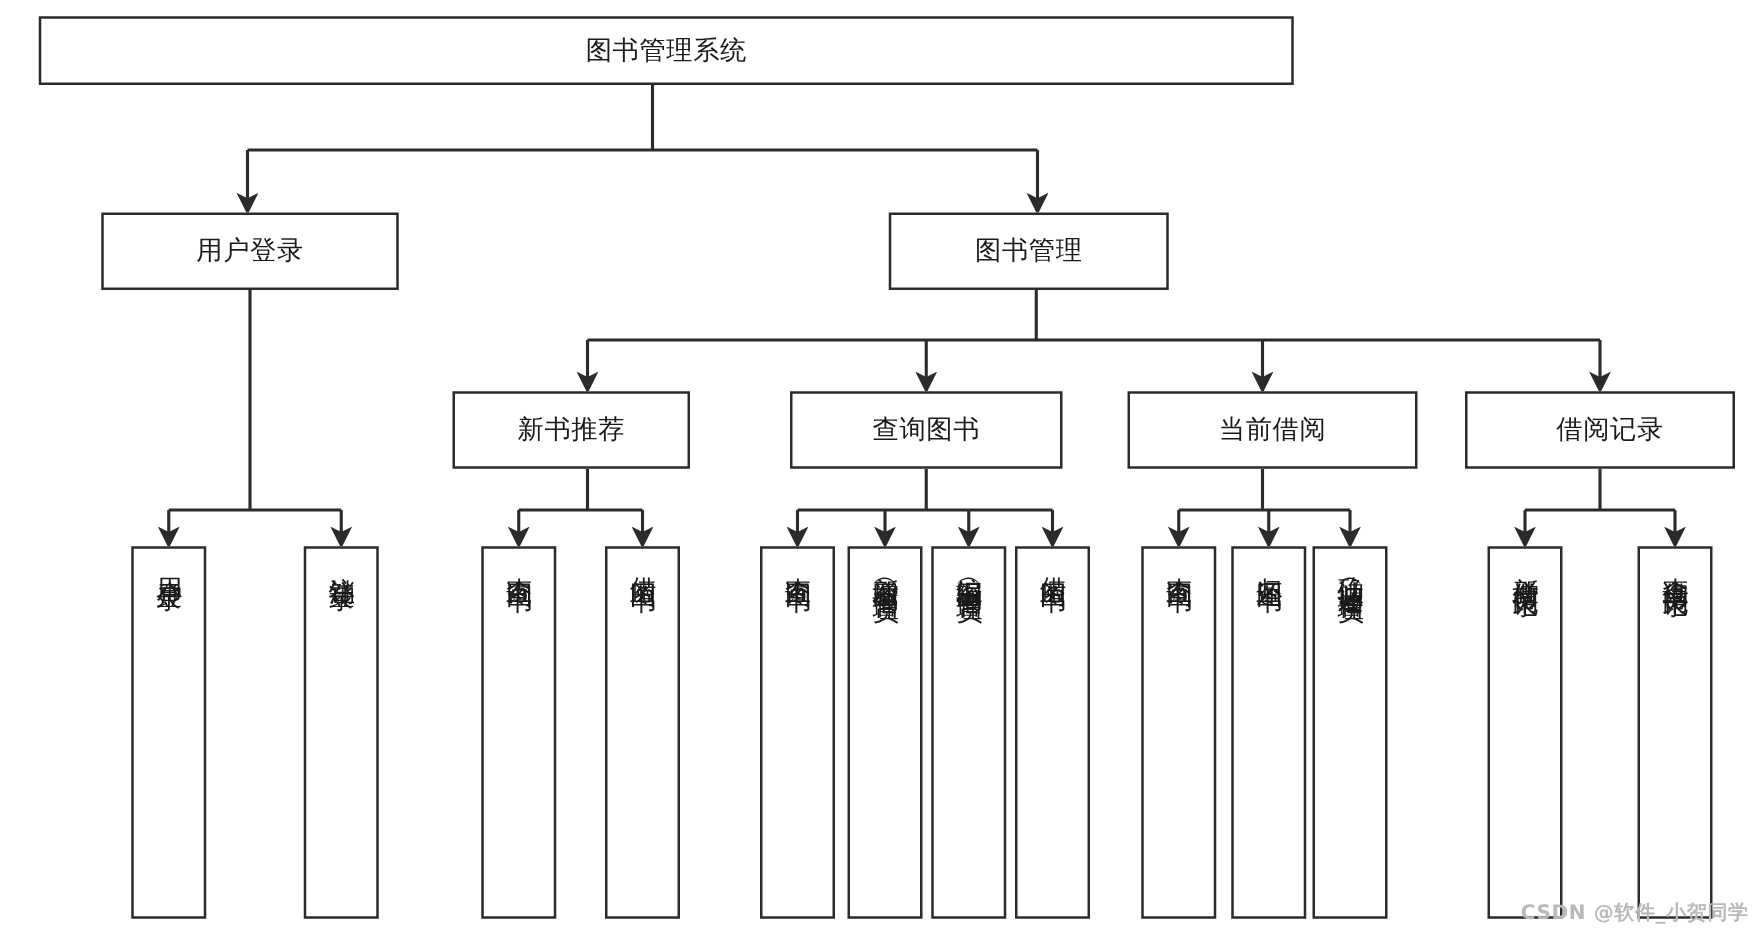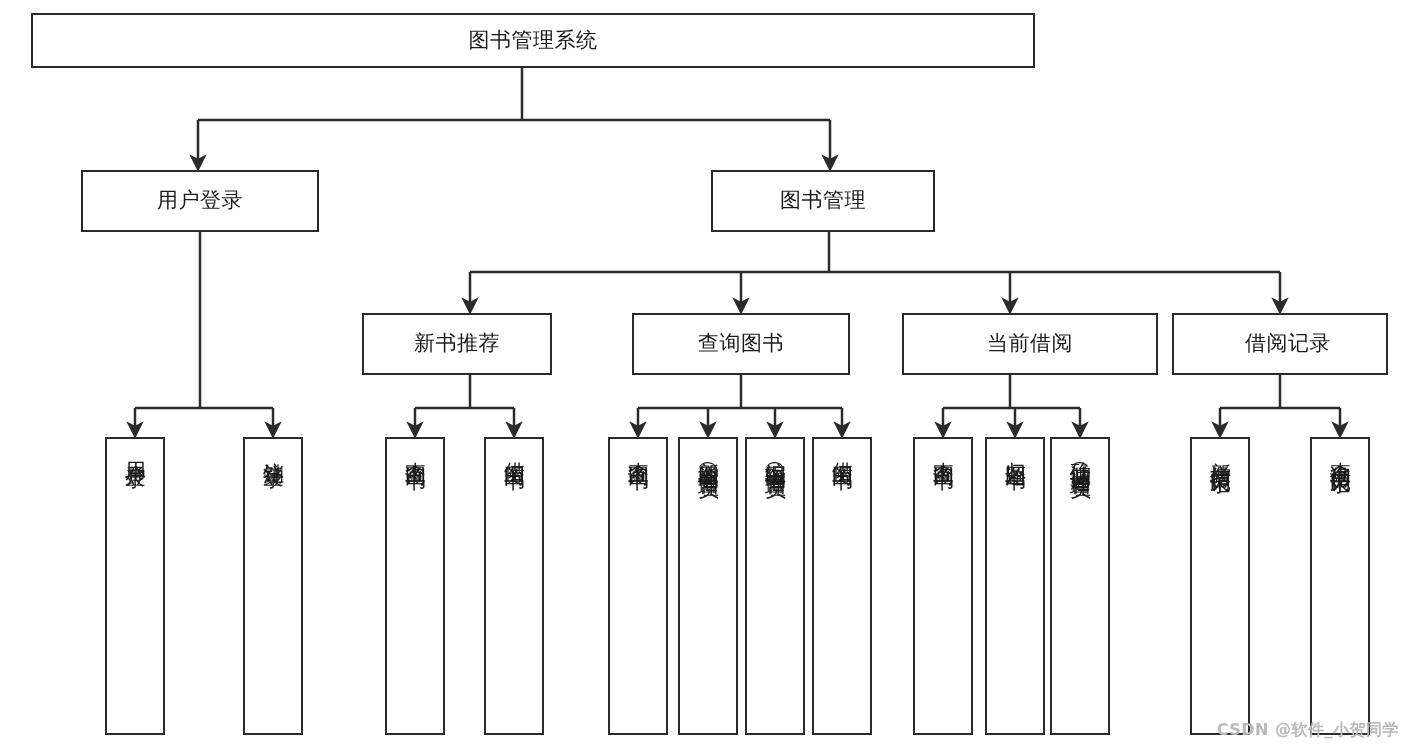--- a/index.html
+++ b/index.html
@@ -138,21 +138,21 @@
   <div class="node horizontal" style="left: 711px; top: 170px; width: 224px; height: 62px;">
     <span class="label">图书管理</span>
   </div>
 
   <div class="node horizontal" style="left: 362px; top: 313px; width: 190px; height: 62px;">
     <span class="label">新书推荐</span>
   </div>
   <div class="node horizontal" style="left: 632px; top: 313px; width: 218px; height: 62px;">
     <span class="label">查询图书</span>
   </div>
-  <div class="node horizontal" style="left: 902px; top: 313px; width: 256px; height: 62px;">
+  <div class="node horizontal" style="left: 902px; top: 313px; width: 232px; height: 62px;">
     <span class="label">当前借阅</span>
   </div>
   <div class="node horizontal" style="left: 1172px; top: 313px; width: 216px; height: 62px; padding-left: 16px;">
     <span class="label">借阅记录</span>
   </div>
 
   <div class="node vertical" style="left: 105px; top: 437px; width: 60px; height: 298px;">
     <span class="label">用户登录</span>
   </div>
   <div class="node vertical" style="left: 243px; top: 437px; width: 60px; height: 298px;">

